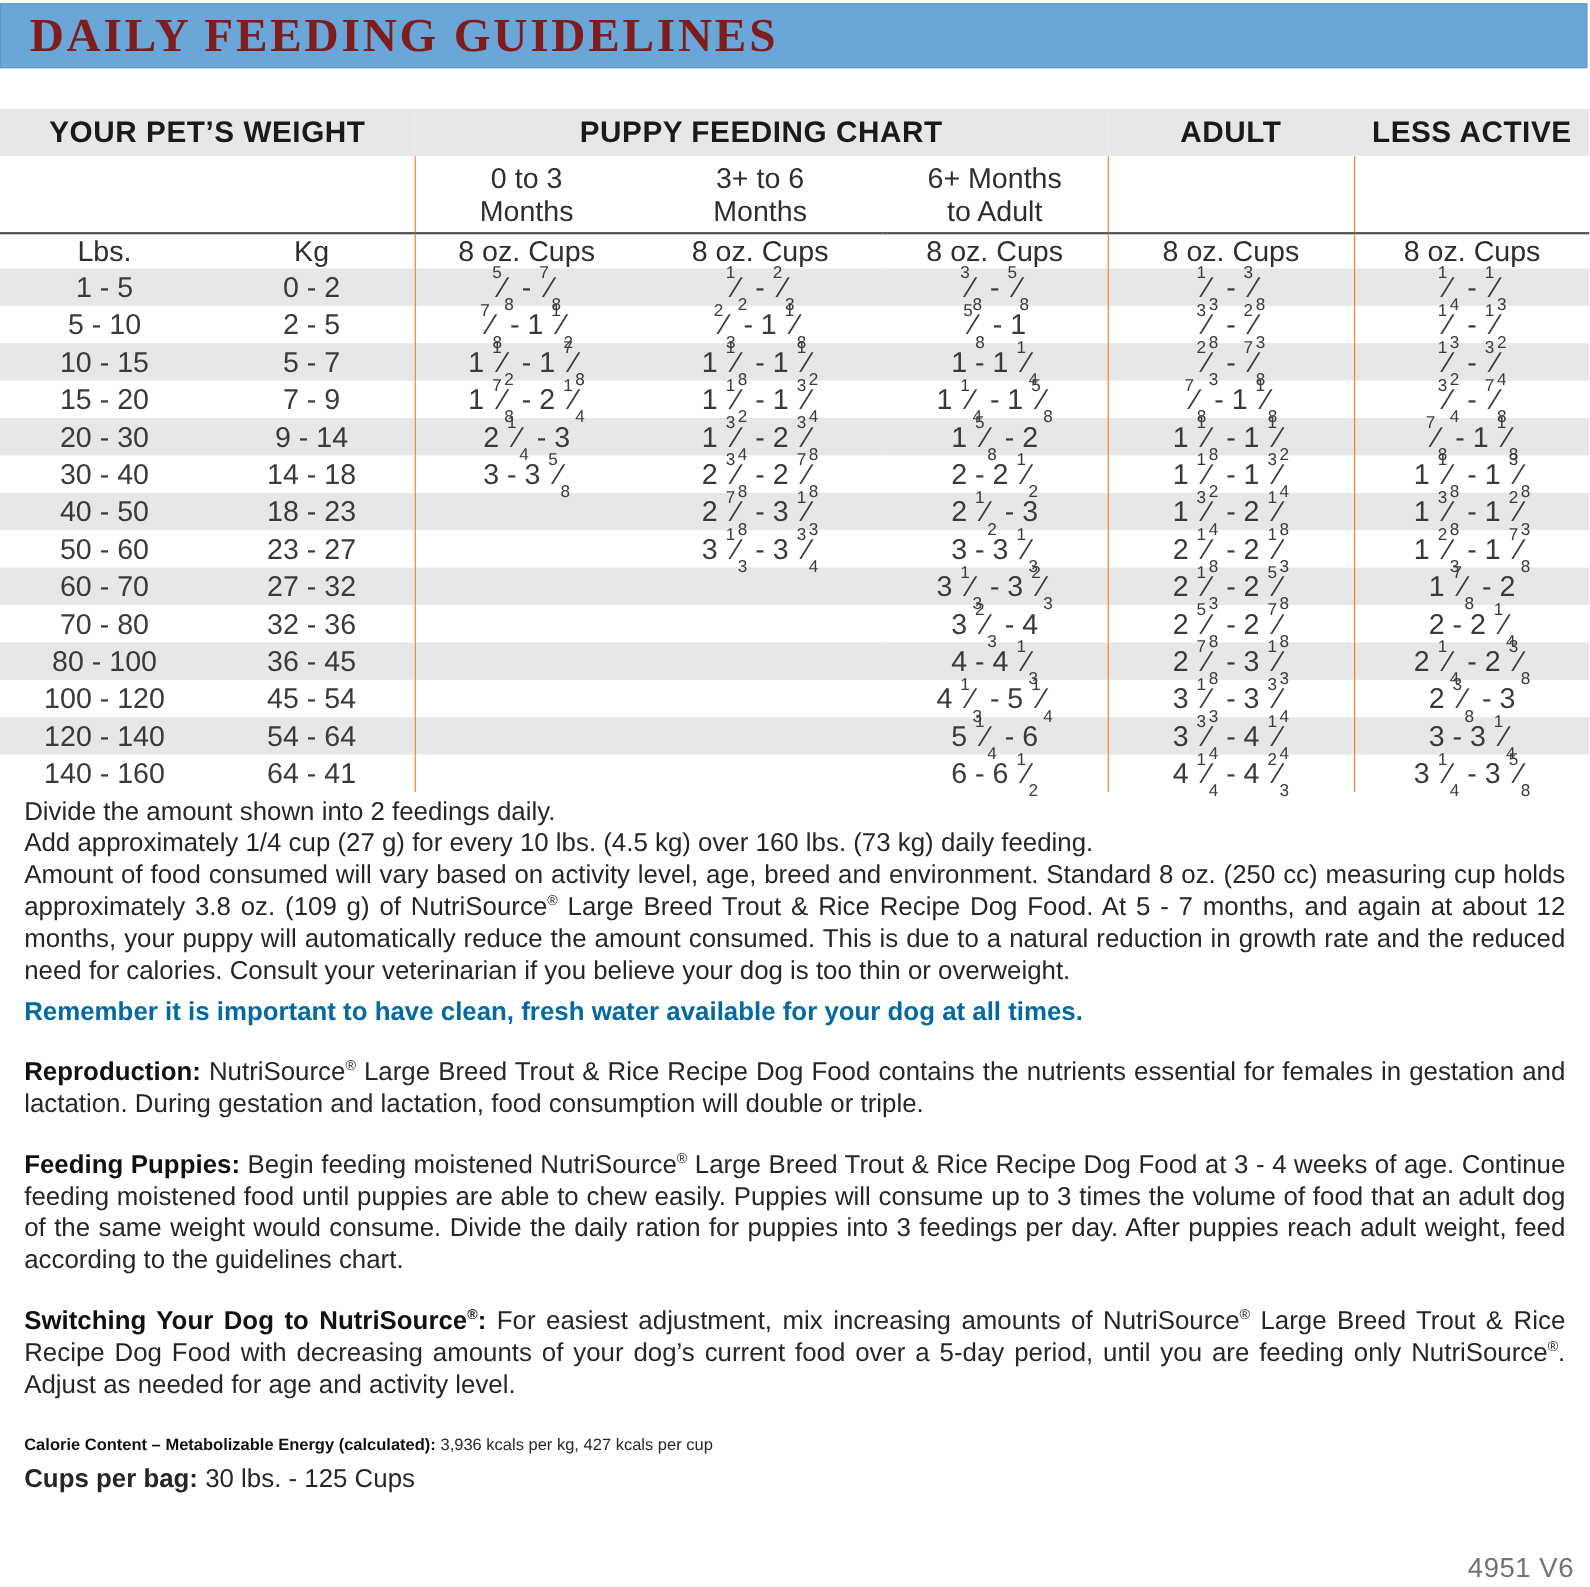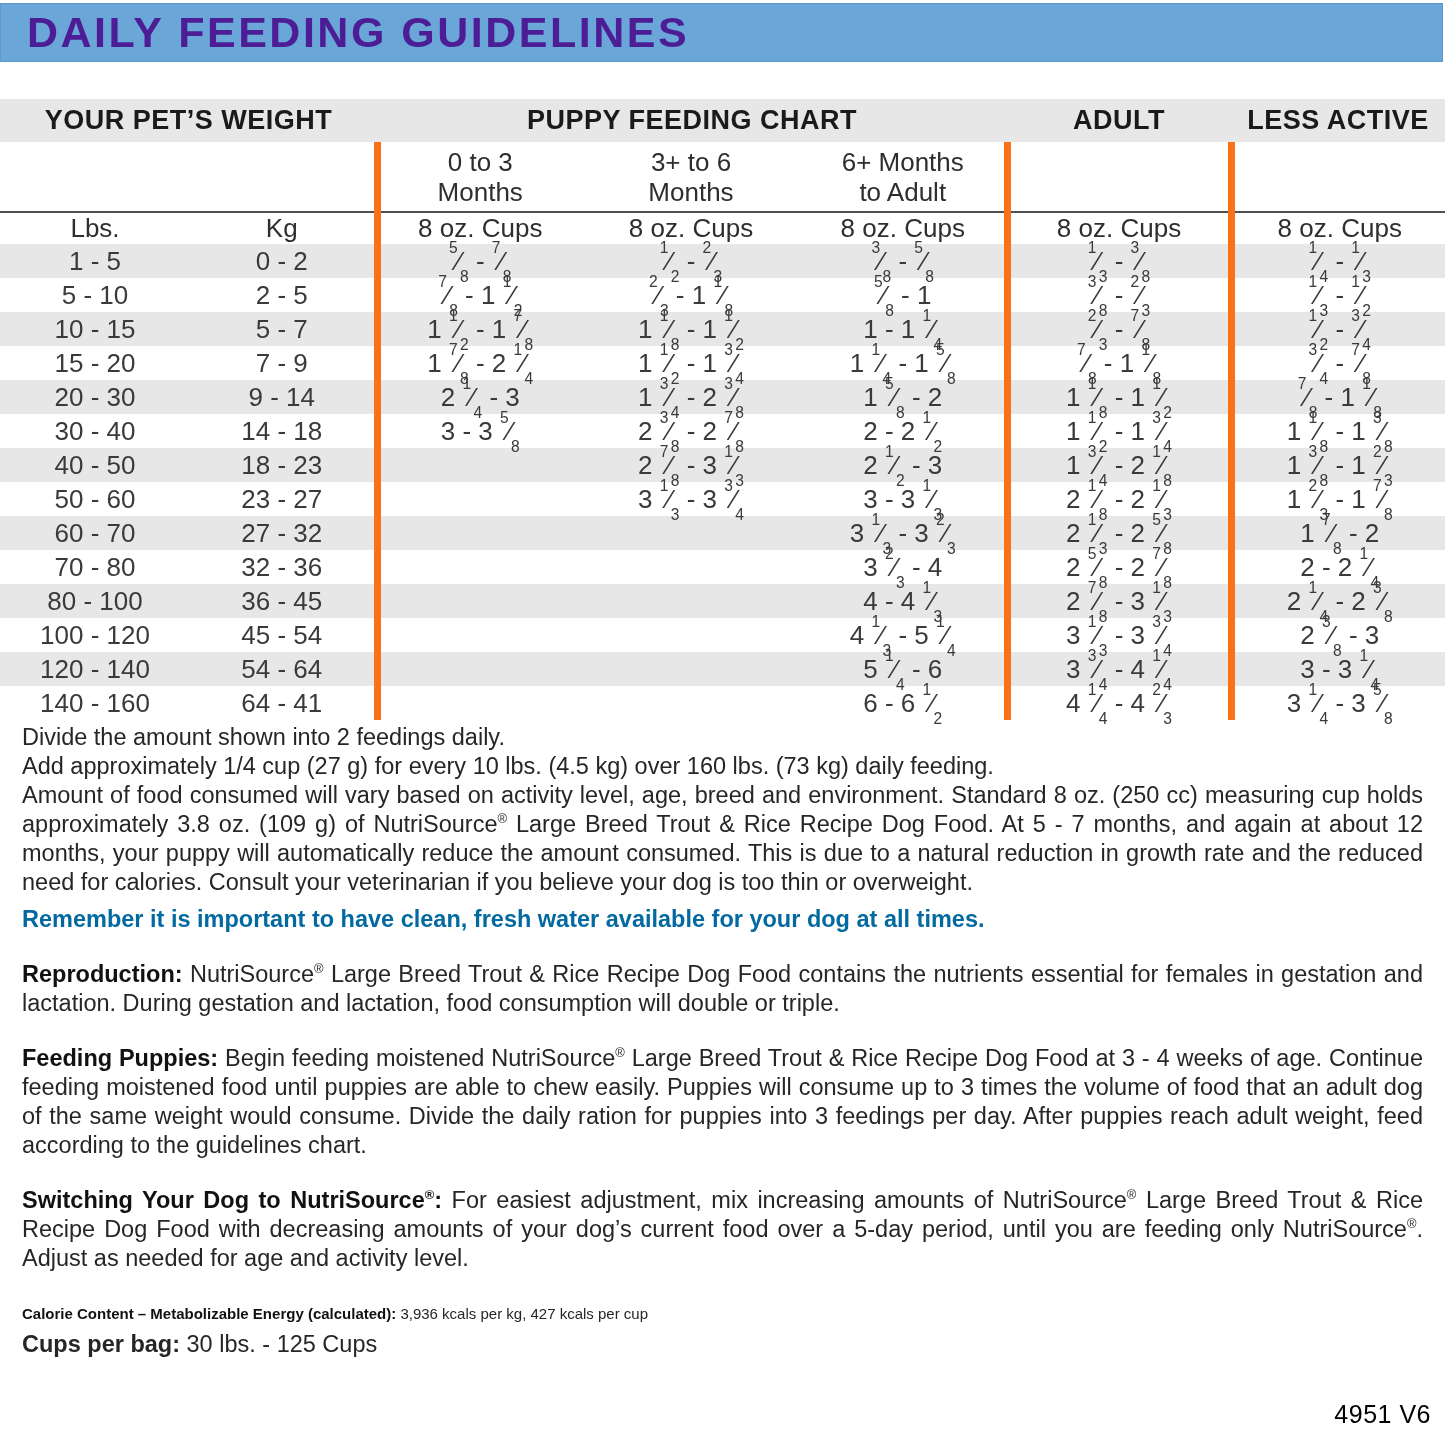--- a/index.html
+++ b/index.html
@@ -14,21 +14,22 @@
   
   .title-bar {
     margin-top:3px; height:59px; width:1443px;
     background:#6ba6d9;
     display:flex; align-items:center;
     border:1px solid #5e97c9;
   }
   .title-bar h1 {
     margin:0; padding-left:26px;
     font-size:43px; font-weight:800; letter-spacing:2.5px;
-    color:#4c1d95;
+    color:#7f1d1d;
+    font-family:Liberation Serif, serif;
   }
 
   
   table.feeding {
     width:1445px; margin-top:37px;
     border-collapse:collapse; table-layout:fixed;
     color:#3a3a3a;
   }
   table.feeding th, table.feeding td {
     padding:0; text-align:center; font-weight:400; vertical-align:middle;
@@ -40,21 +41,21 @@
   tr.months-row th {
     height:70px; font-size:26px; line-height:30px;
     white-space:pre-line; color:#2e2e2e;
   }
   tr.units-row th {
     height:32px; font-size:26px; color:#2e2e2e;
     border-top:2px solid #4f4f4f;
   }
   #feeding-rows td { height:34px; font-size:26px; }
   #feeding-rows tr:nth-child(odd) { background:#e7e7e7; }
-  .dv { border-left:7px solid #f97316; }
+  .dv { border-left:1px solid #f97316; }
 
   
   .fr { white-space:nowrap; }
   .fr sup { font-size:60%; line-height:0; position:relative; top:-0.42em; margin-right:-1px;}
   .fr sub { font-size:60%; line-height:0; position:relative; top:0.40em; margin-left:-1px;}
   .fr .sl { font-size:100%; }
 
   sup.reg { font-size:55%; line-height:0; vertical-align:super; }
 
   
@@ -63,22 +64,22 @@
   .just { text-align:justify; }
   .note-bold { font-weight:700; color:#0369a1; margin-top:8px !important; }
   .section {
     margin:26px 22px 0 22px; font-size:23.5px; line-height:29px;
     text-align:justify;
   }
   .section b, .meta b { color:#111; }
   .meta { margin:26px 22px 0 22px; font-size:15px; line-height:29px; }
   .meta2 { margin:2px 22px 0 22px; font-size:23.5px; line-height:29px; }
   .code {
-    position:absolute; right:14px; bottom:14px;
-    color:#000000; font-size:25px; letter-spacing:0.5px;margin-top:28px;
+    position:absolute; right:14px; bottom:2px;
+    color:#737373; font-size:25px; letter-spacing:0.5px;margin-top:28px;
   }
 </style>
 </head>
 <body>
 
 <div class="page">
 
   <header class="title-bar">
     <h1>DAILY FEEDING GUIDELINES</h1>
   </header>

